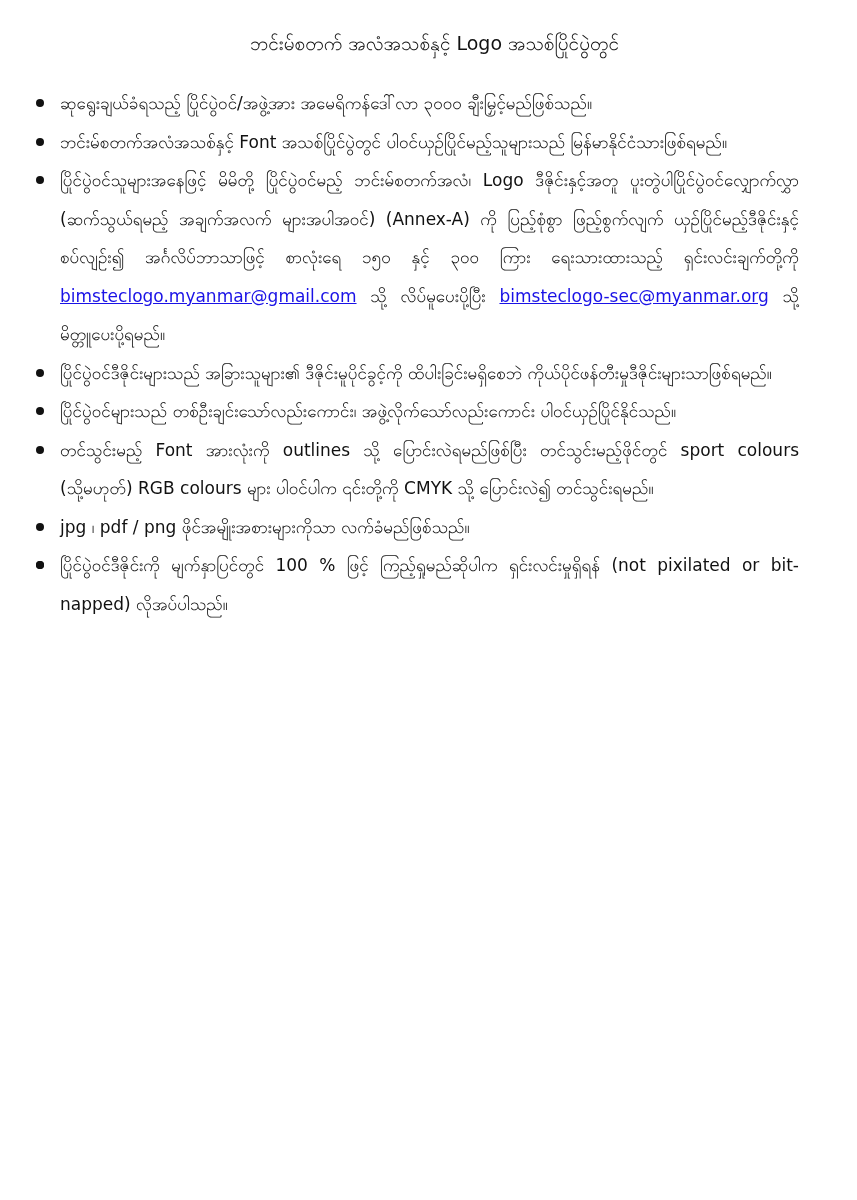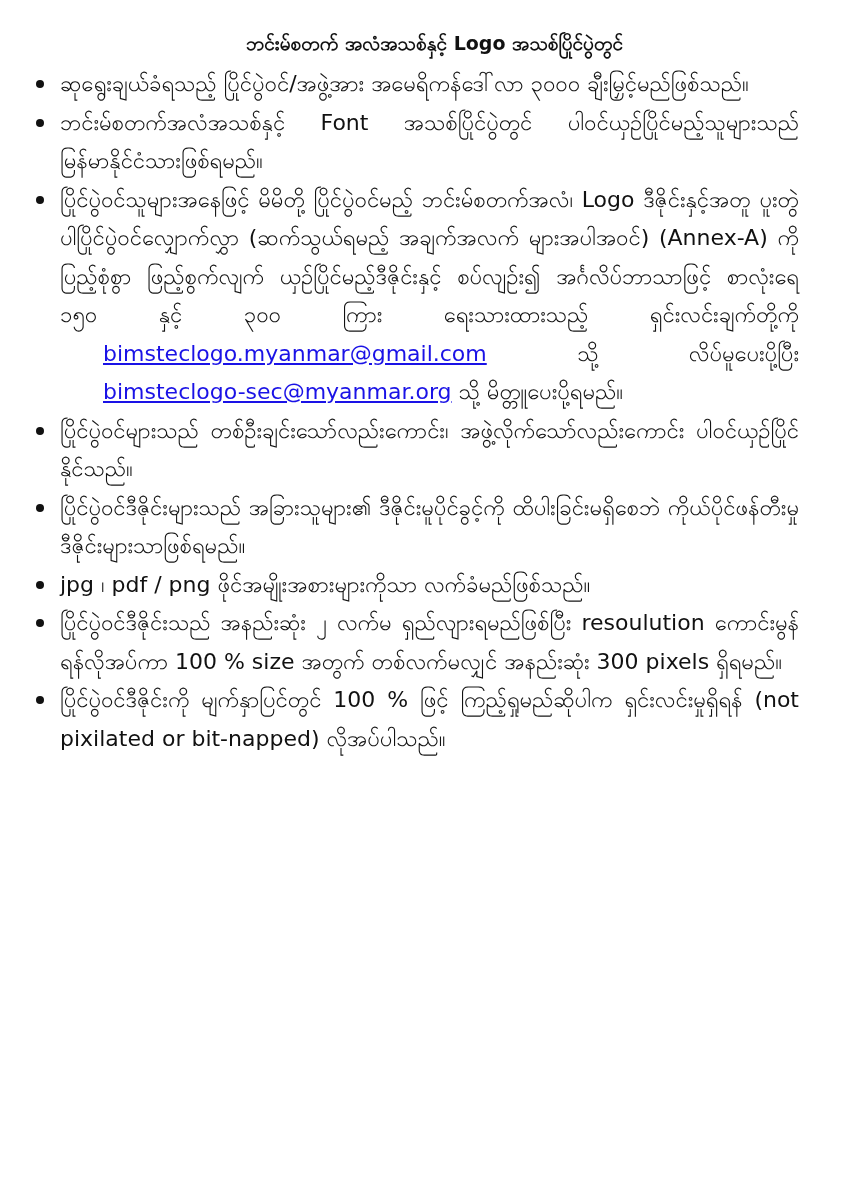--- a/index.html
+++ b/index.html
@@ -16,55 +16,54 @@
   }
   .page {
     position: relative;
     width: 857px;
     height: 1200px;
     box-sizing: border-box;
     padding: 26px 58px 0 60px;
   }
   .title {
     text-align: center;
-    font-weight: bold;
+    font-weight: normal;
     font-size: 19px;
     line-height: 34px;
-    margin: 0 0 5px 0;
+    margin: 0 0 24px 0;
     padding-left: 10px;
   }
   .title .line {
     display: block;
   }
   ul.rules {
     list-style: none;
     margin: 0;
     padding: 0;
   }
   ul.rules li {
     position: relative;
     padding-left: 0;
-    font-size: 22px;
+    font-size: 17px;
     line-height: 38.5px;
     text-align: justify;
     margin: 0 0 0 0;
   }
   ul.rules li .bullet {
     position: absolute;
     left: -24px;
     top: 15px;
     width: 8px;
     height: 8px;
     background: #111111;
     border-radius: 50%;
   }
   a.email {
     color: #1a12e6;
     text-decoration: underline;
-    margin-left: 43px;
   }
 </style>
 </head>
 <body>
 
 <div class="page">
   <div class="title">
     <span class="line">ဘင်းမ်စတက် အလံအသစ်နှင့် Logo အသစ်ပြိုင်ပွဲတွင်</span>
   </div>
 
@@ -77,32 +76,35 @@
       <span class="bullet"></span>
       <span>ဘင်းမ်စတက်အလံအသစ်နှင့် Font အသစ်ပြိုင်ပွဲတွင် ပါဝင်ယှဉ်ပြိုင်မည့်သူများသည် မြန်မာနိုင်ငံသားဖြစ်ရမည်။</span>
     </li>
     <li>
       <span class="bullet"></span>
       <span>ပြိုင်ပွဲဝင်သူများအနေဖြင့် မိမိတို့ ပြိုင်ပွဲဝင်မည့် ဘင်းမ်စတက်အလံ၊ Logo ဒီဇိုင်းနှင့်အတူ ပူးတွဲပါပြိုင်ပွဲဝင်လျှောက်လွှာ (ဆက်သွယ်ရမည့် အချက်အလက် များအပါအဝင်) (Annex-A) ကို ပြည့်စုံစွာ ဖြည့်စွက်လျက် ယှဉ်ပြိုင်မည့်ဒီဇိုင်းနှင့် စပ်လျဉ်း၍ အင်္ဂလိပ်ဘာသာဖြင့် စာလုံးရေ ၁၅၀ နှင့် ၃၀၀ ကြား ရေးသားထားသည့် ရှင်းလင်းချက်တို့ကို</span>
       <a class="email" href="#">bimsteclogo.myanmar@gmail.com</a><span> သို့ လိပ်မူပေးပို့ပြီး </span><a class="email" href="#">bimsteclogo-sec@myanmar.org</a><span> သို့ မိတ္တူပေးပို့ရမည်။</span>
     </li>
     <li>
       <span class="bullet"></span>
+      <span>ပြိုင်ပွဲဝင်ဒီဇိုင်းများသည် အခြားသူများ၏ ဒီဇိုင်းမူပိုင်ခွင့်ကို ထိပါးခြင်းမရှိစေဘဲ ကိုယ်ပိုင်ဖန်တီးမှုဒီဇိုင်းများသာဖြစ်ရမည်။</span>
+    </li>
+    <li>
+      <span class="bullet"></span>
       <span>ပြိုင်ပွဲဝင်များသည် တစ်ဦးချင်းသော်လည်းကောင်း၊ အဖွဲ့လိုက်သော်လည်းကောင်း ပါဝင်ယှဉ်ပြိုင်နိုင်သည်။</span>
     </li>
     <li>
       <span class="bullet"></span>
-      <span>ပြိုင်ပွဲဝင်ဒီဇိုင်းများသည် အခြားသူများ၏ ဒီဇိုင်းမူပိုင်ခွင့်ကို ထိပါးခြင်းမရှိစေဘဲ ကိုယ်ပိုင်ဖန်တီးမှုဒီဇိုင်းများသာဖြစ်ရမည်။</span>
+      <span>တင်သွင်းမည့် Font အားလုံးကို outlines သို့ ပြောင်းလဲရမည်ဖြစ်ပြီး တင်သွင်းမည့်ဖိုင်တွင် sport colours (သို့မဟုတ်) RGB colours များ ပါဝင်ပါက ၎င်းတို့ကို CMYK သို့ ပြောင်းလဲ၍ တင်သွင်းရမည်။</span>
     </li>
     <li>
       <span class="bullet"></span>
       <span> jpg ၊ pdf / png  ဖိုင်အမျိုးအစားများကိုသာ လက်ခံမည်ဖြစ်သည်။</span>
     </li>
     <li>
       <span class="bullet"></span>
-      <span>ပြိုင်ပွဲဝင်ဒီဇိုင်းသည် အနည်းဆုံး ၂ လက်မ ရှည်လျားရမည်ဖြစ်ပြီး resoulution ကောင်းမွန်ရန်လိုအပ်ကာ 100 % size အတွက် တစ်လက်မလျှင် အနည်းဆုံး 300 pixels ရှိရမည်။</span>
     </li>
     <li>
       <span class="bullet"></span>
       <span>ပြိုင်ပွဲဝင်ဒီဇိုင်းကို မျက်နှာပြင်တွင် 100 % ဖြင့် ကြည့်ရှုမည်ဆိုပါက  ရှင်းလင်းမှုရှိရန် (not pixilated or bit-napped) လိုအပ်ပါသည်။</span>
     </li>
   </ul>
 </div>
 
 </body></html>

